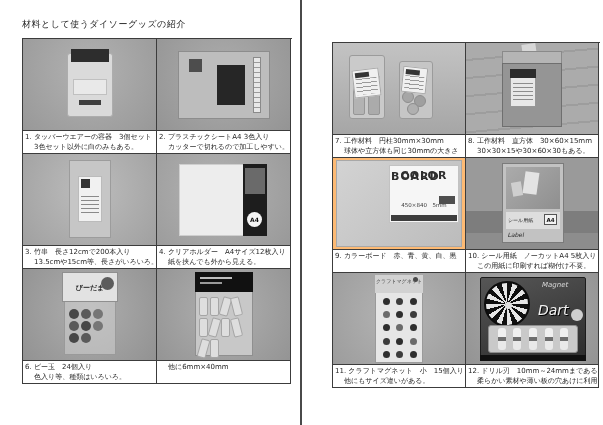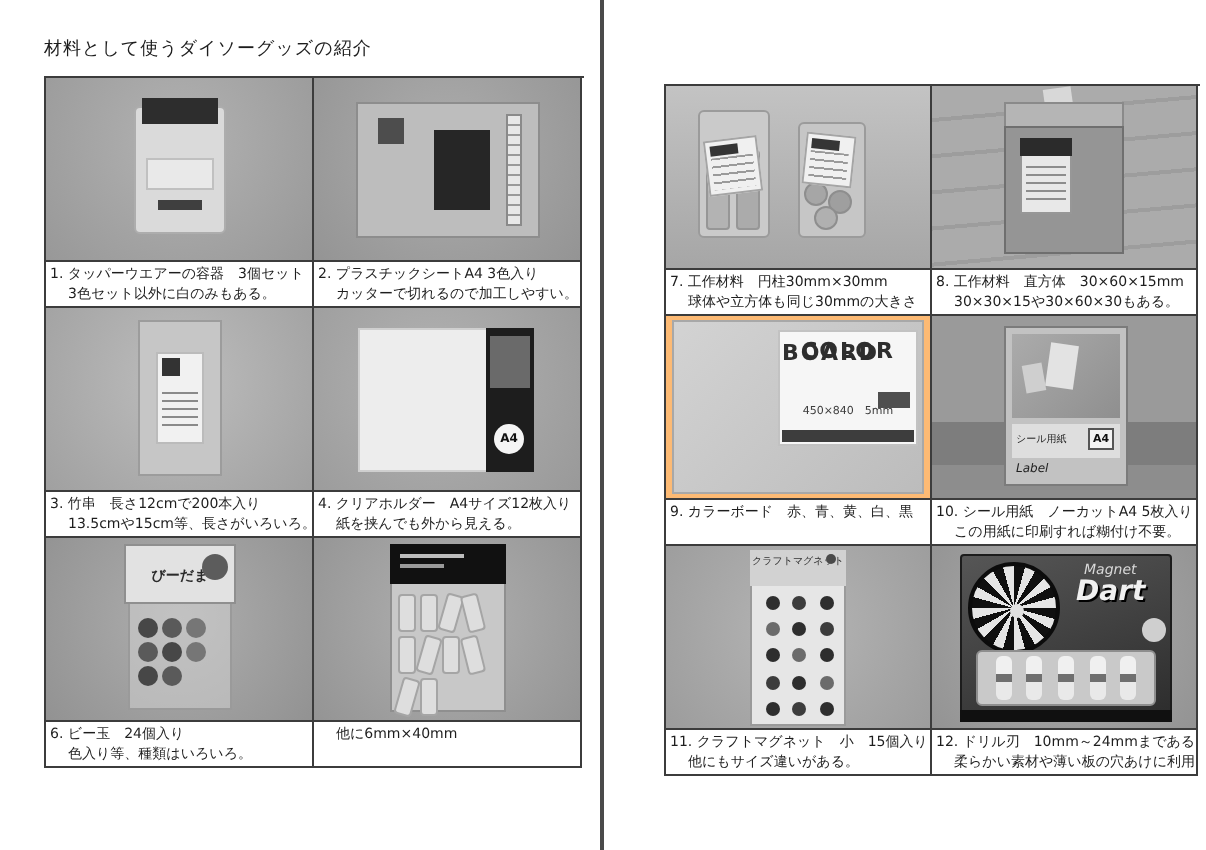--- a/index.html
+++ b/index.html
@@ -124,21 +124,21 @@
   .p11 .dot{width:7px;height:7px;border-radius:50%;background:#3c3c3c}
   .p11 .dot:nth-child(odd){background:#2e2e2e}
   .p11 .dot:nth-child(4n){background:#6b6b6b}
 
   
   .p12{background:radial-gradient(circle at 50% 45%,#adadad,#939393)}
   .p12 .pack{left:14px;top:4px;width:106px;height:84px;background:linear-gradient(160deg,#565656,#2c2c2c);border:1px solid #1c1c1c;border-radius:2px}
   .p12 .dartboard{left:18px;top:8px;width:46px;height:46px;border-radius:50%;background:repeating-conic-gradient(#101010 0 15deg,#e6e6e6 15deg 30deg);border:2px solid #0c0c0c}
   .p12 .bull{left:39px;top:29px;width:7px;height:7px;background:#e0e0e0;border-radius:50%}
   .p12 .t1{left:76px;top:8px;font-size:7px;font-style:italic;color:#d9d9d9}
-  .p12 .t2{left:72px;top:15px;font-size:14px;font-weight:bold;font-style:italic;color:#f0f0f0;text-shadow:1px 1px 0 #000}
+  .p12 .t2{left:72px;top:29px;font-size:14px;font-weight:normal;font-style:italic;color:#f0f0f0;text-shadow:1px 1px 0 #000}
   .p12 .badge{left:105px;top:36px;width:12px;height:12px;background:#cfcfcf;border-radius:50%}
   .p12 .blister{left:22px;top:52px;width:90px;height:28px;background:#c9c9c9;border:1px solid #8e8e8e;border-radius:3px;display:flex;align-items:center;justify-content:space-around;padding:0 5px}
   .p12 .dt{width:8px;height:22px;background:linear-gradient(180deg,#f0f0f0 0 40%,#6f6f6f 40% 60%,#e9e9e9 60%);border-radius:3px;display:inline-block}
   .p12 .strip{left:14px;top:82px;width:106px;height:6px;background:#101010}
 </style>
 </head>
 <body>
 
 <div class="divider"></div>
 

